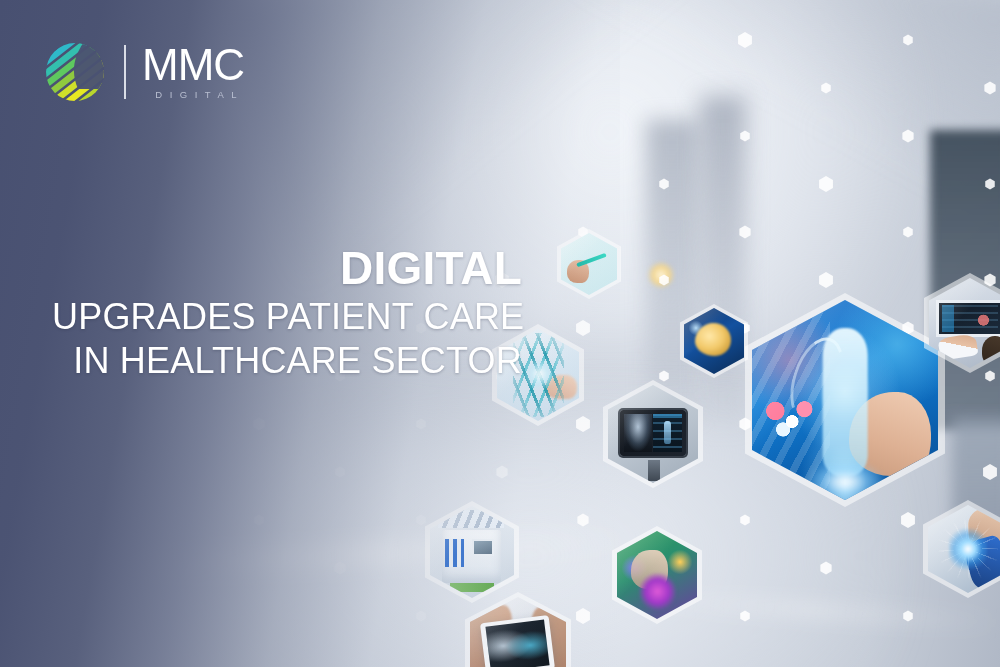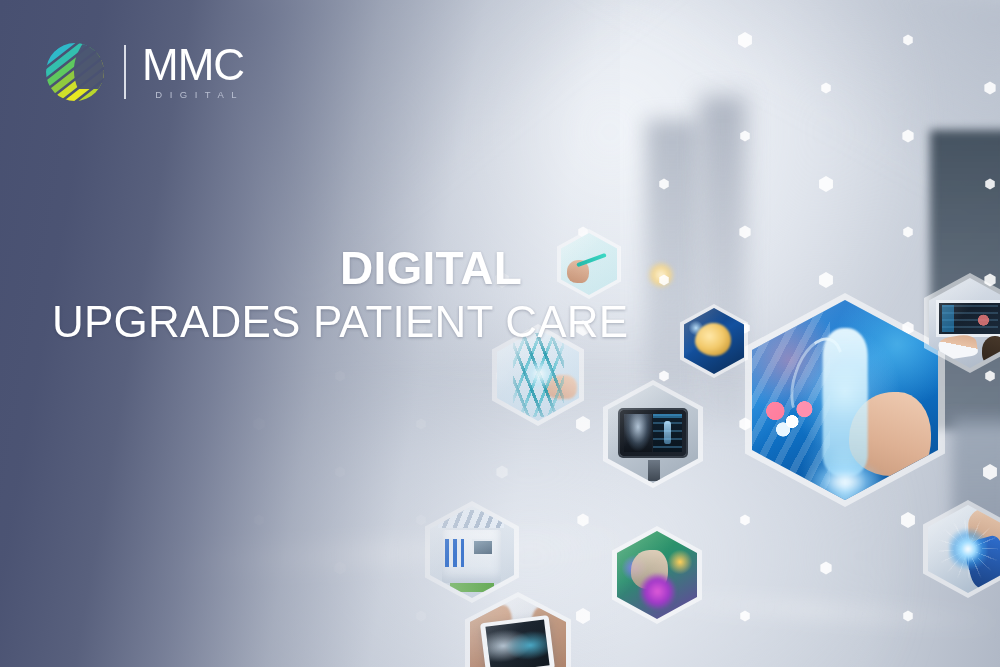--- a/index.html
+++ b/index.html
@@ -123,21 +123,21 @@
   }
 
   
   .headline{
     position:absolute;left:52px;top:222px;width:470px;color:#ffffff;
     text-shadow:0 1px 3px rgba(35,42,66,.30);
   }
   .hl-line{display:block;white-space:nowrap;}
   .hl-how{font-size:44px;font-weight:400;letter-spacing:.5px;line-height:1.10;}
   .hl-big{font-size:46px;font-weight:700;letter-spacing:.2px;line-height:1.13;}
-  .hl-sub{font-size:44px;font-weight:400;letter-spacing:.2px;line-height:1.21;}
+  .hl-sub{font-size:36px;font-weight:400;letter-spacing:.2px;line-height:1.21;}
 
   
   .hex{
     position:absolute;
     clip-path:polygon(50% 0%,100% 25%,100% 75%,50% 100%,0% 75%,0% 25%);
     overflow:hidden;
   }
   .hex-frame{
     position:absolute;
     clip-path:polygon(50% 0%,100% 25%,100% 75%,50% 100%,0% 75%,0% 25%);
@@ -575,15 +575,16 @@
     <div class="logo-divider"></div>
     <div class="logo-text">
       <div class="logo-mmc">MMC</div>
       <div class="logo-global">DIGITAL</div>
     </div>
   </div>
 
   <h1 class="headline">
     <span class="hl-line hl-big">DIGITAL</span>
     <span class="hl-line hl-sub">UPGRADES PATIENT CARE</span>
+    <span class="hl-line hl-sub">IN HEALTHCARE SECTOR</span>
   </h1>
 
 </div>
 
 </body></html>

